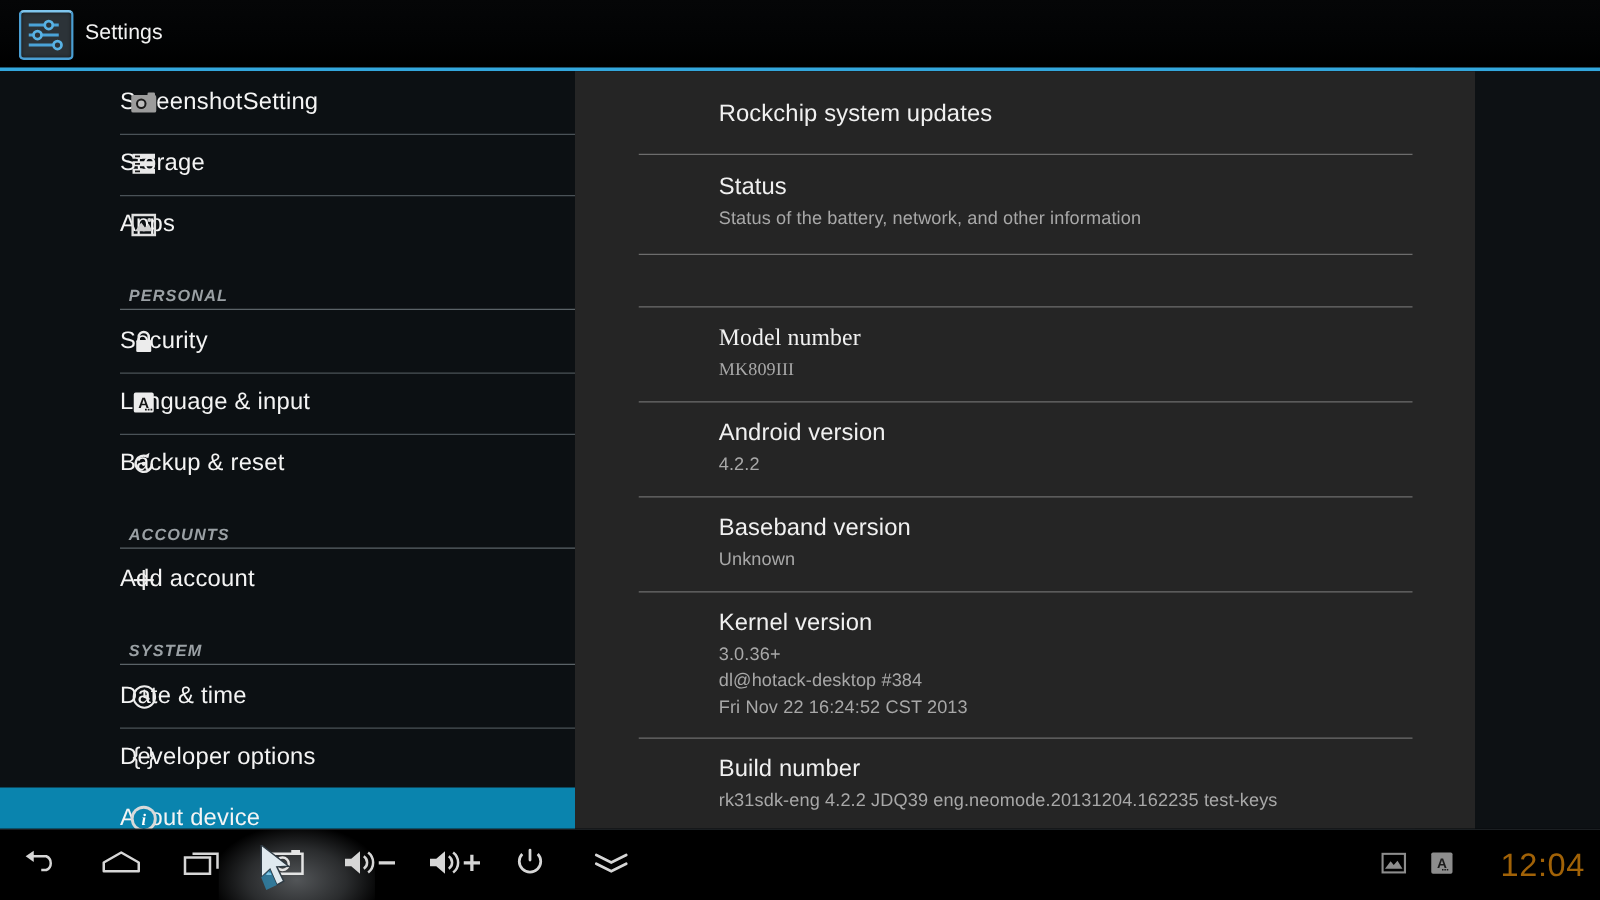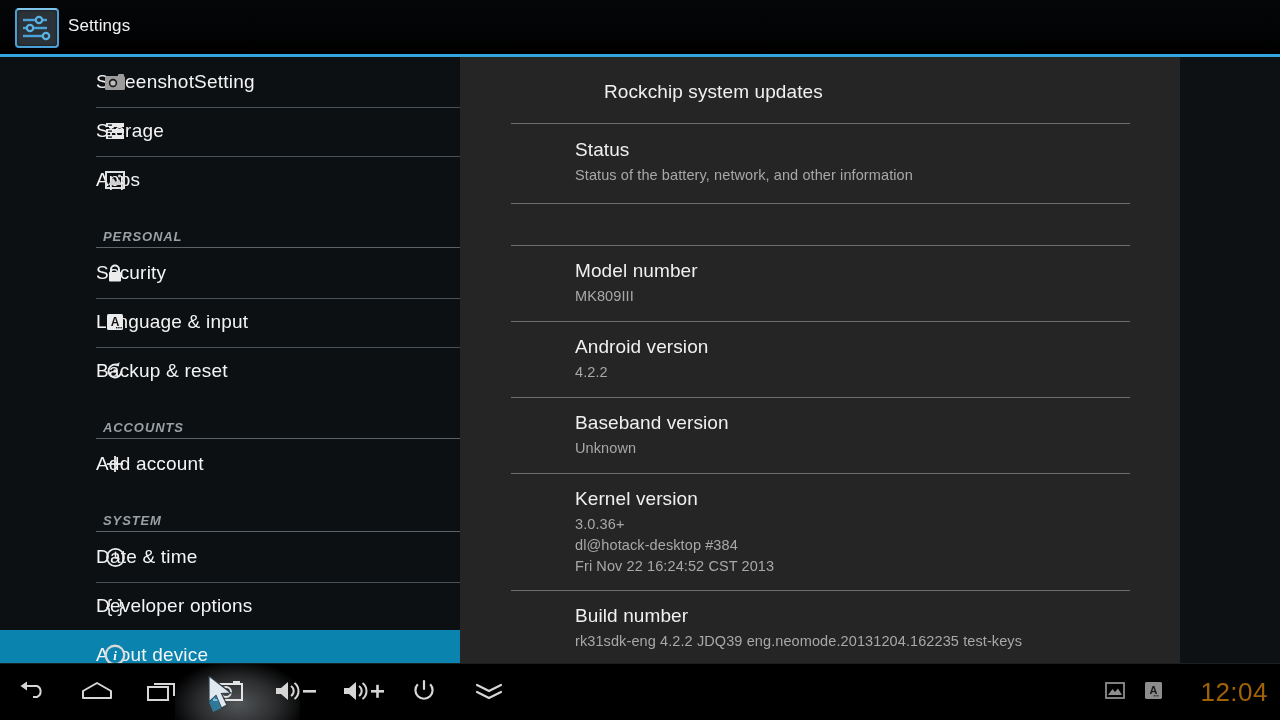--- a/index.html
+++ b/index.html
@@ -269,35 +269,35 @@
               <circle cx="12" cy="12" r="8.1" fill="#0a84ae"></circle>
               <text x="12" y="17" font-family="Liberation Serif, serif" font-size="13" font-style="italic" font-weight="bold" fill="#ffffff" text-anchor="middle">i</text>
             </svg>
         </span>
         <span class="nav-label">About device</span>
       </div>
     </div>
 
     <div id="detail">
 
-      <div class="pref" style="padding-top:22px;padding-bottom:18px;margin-left:29px;">
+      <div class="pref" style="padding-top:22px;padding-bottom:18px;">
         <div class="pref-title">Rockchip system updates</div>
       </div>
 
       <div class="pref" style="padding-bottom:17px;">
         <span class="divider-top"></span>
         <div class="pref-title">Status</div>
         <div class="pref-sum">Status of the battery, network, and other information</div>
       </div>
 
       <div class="pref" style="padding-top:20px;padding-bottom:22px;">
         <span class="divider-top"></span>
       </div>
 
-      <div class="pref" style="padding-top:13px;padding-bottom:14px;">
+      <div class="pref" style="padding-top:13px;padding-bottom:14px;font-family:Liberation Serif, serif;">
         <span class="divider-top"></span>
         <div class="pref-title">Model number</div>
         <div class="pref-sum">MK809III</div>
       </div>
 
       <div class="pref" style="padding-top:13px;padding-bottom:14px;">
         <span class="divider-top"></span>
         <div class="pref-title">Android version</div>
         <div class="pref-sum">4.2.2</div>
       </div>

